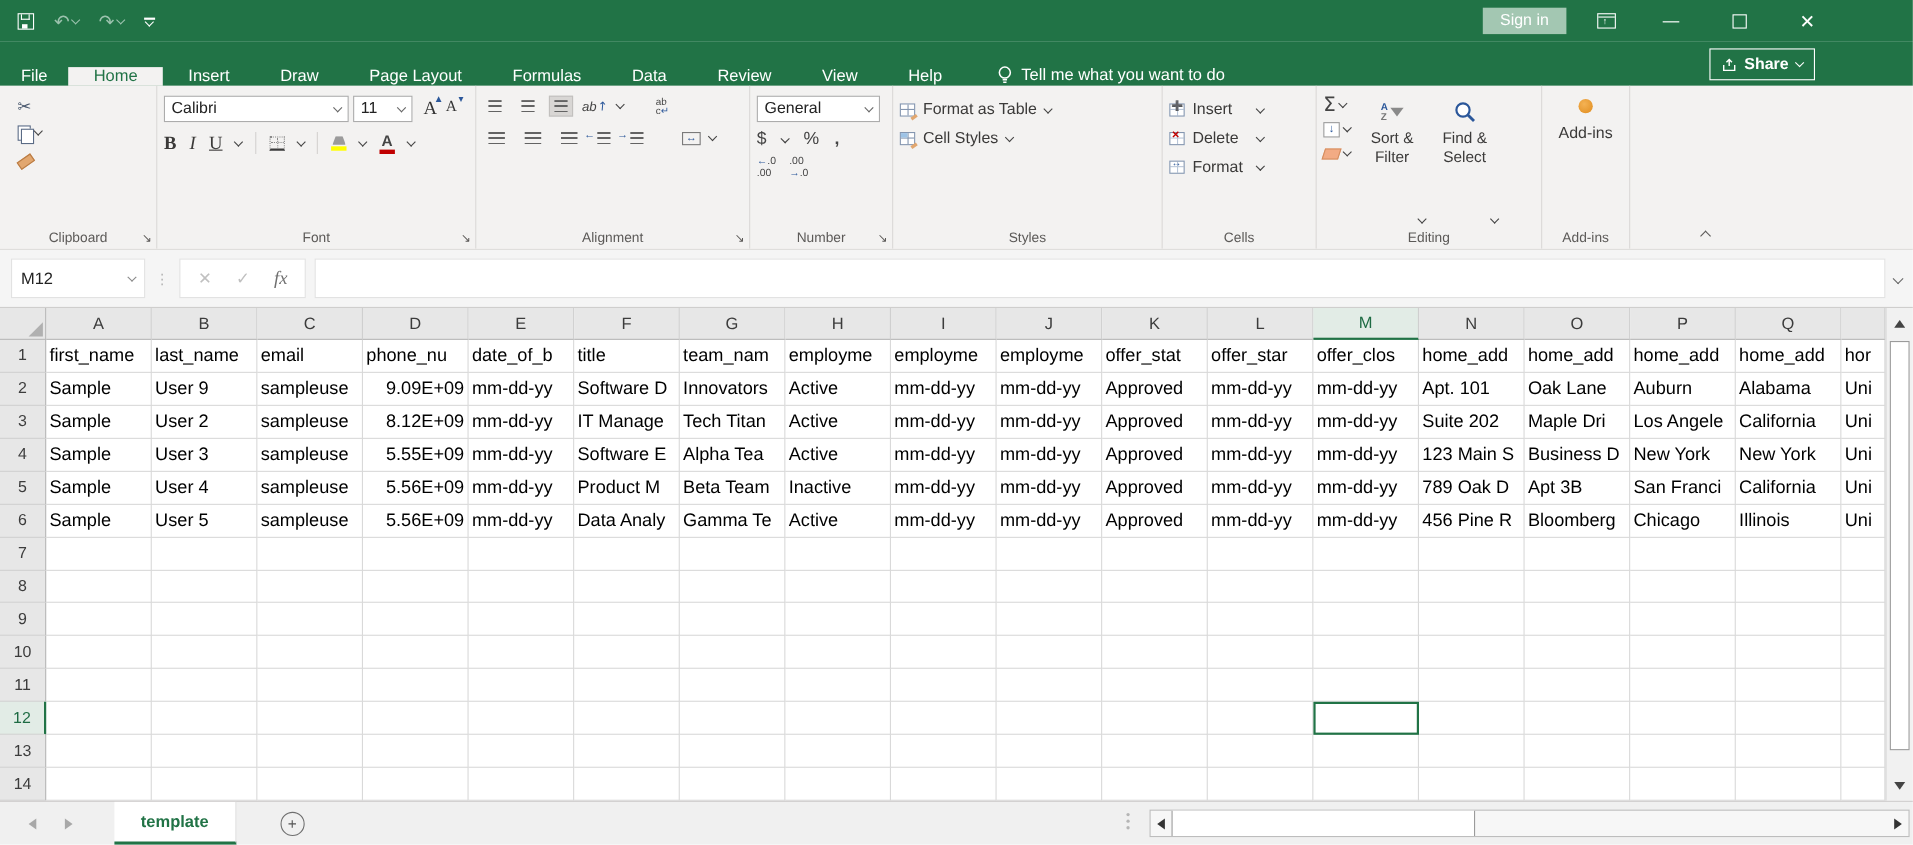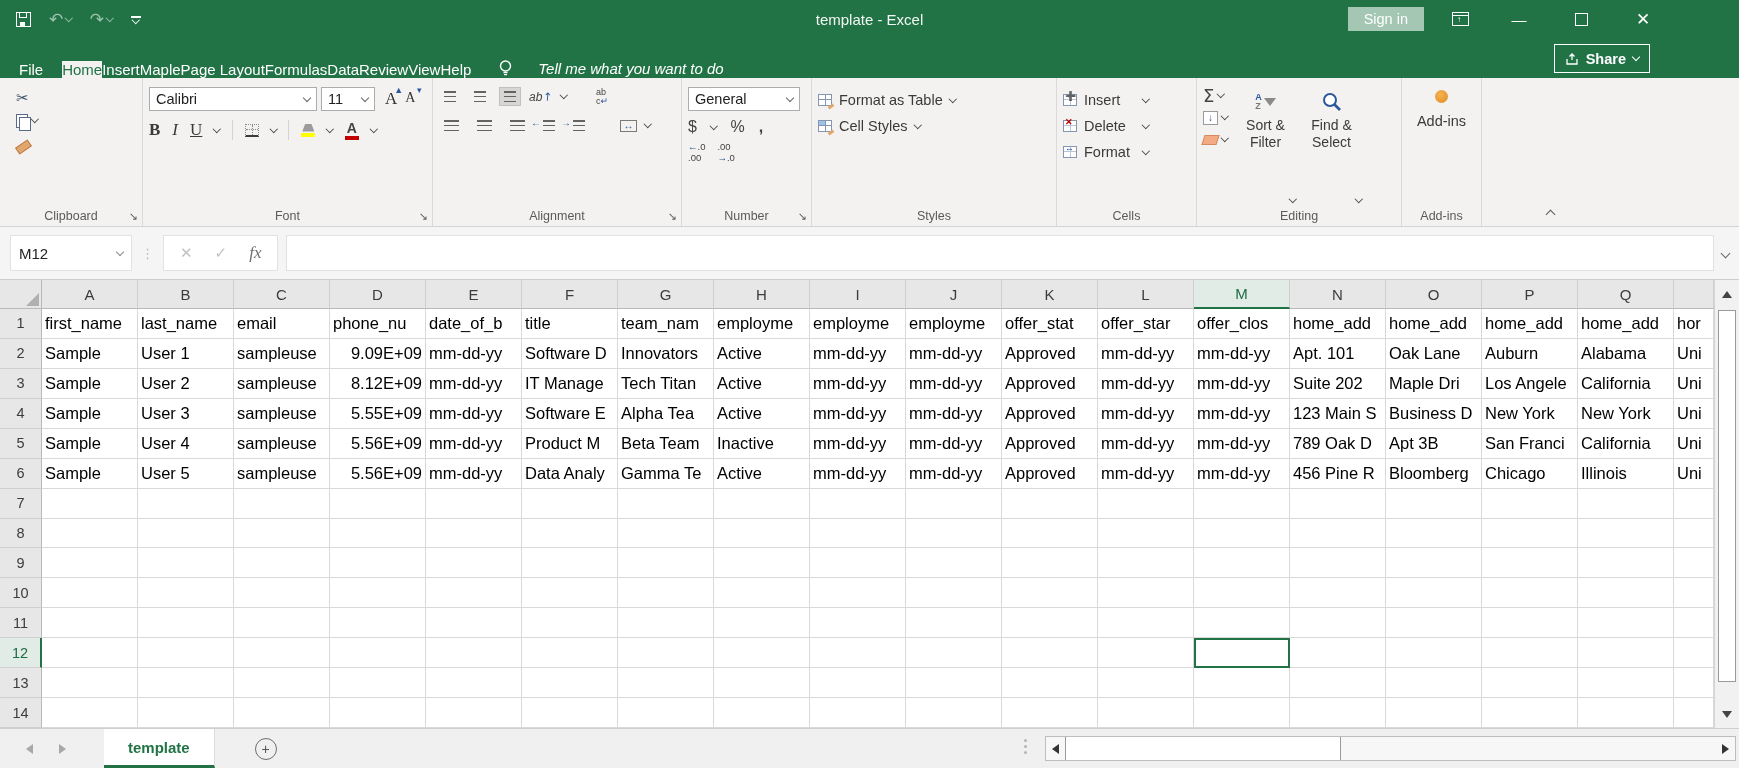--- a/index.html
+++ b/index.html
@@ -24,24 +24,24 @@
   .signin{background:#a3c7b2;color:#fff;font-size:14.5px;padding:4px 16px;margin-right:28px;}
   .rdo-ic{width:15px;height:12px;border:1.2px solid #fff;position:relative;margin-right:42px;}
   .rdo-ic::before{content:"";position:absolute;left:0;top:2px;width:100%;height:1px;background:#fff;}
   .rdo-ic::after{content:"↑";position:absolute;left:4px;top:2px;font-size:8px;color:#fff;}
   .wbtn{color:#fff;margin-right:46px;font-size:15px;line-height:1;display:flex;align-items:center;justify-content:center;width:16px;height:16px;}
   .max-ic{width:11px;height:11px;border:1.3px solid #fff;}
   .wbtn.close{margin-right:88px;font-size:17px;}
 
   
   .tabrow{height:40px;background:#217346;display:flex;align-items:flex-end;position:relative;flex:none;}
-  .rtab{display:flex;align-items:center;padding:0 0;color:#fff;font-size:15px;cursor:default;}
+  .rtab{display:flex;align-items:center;padding:0 23px;color:#fff;font-size:15px;cursor:default;}
   .rtab.file{padding:0 19px;}
   .rtab.active{background:#f3f2f1;color:#217346;}
-  .tellme{display:flex;align-items:center;gap:24px;color:#fff;font-size:15px;margin-left:26px;font-style:italic;}
+  .tellme{display:flex;align-items:center;gap:6px;color:#fff;font-size:15px;margin-left:26px;}
   .share-btn{position:absolute;right:89px;top:6px;height:27px;border:1px solid #fff;display:flex;align-items:center;gap:7px;padding:0 10px;color:#fff;font-size:14.5px;font-weight:700;}
   .share-btn .cv{width:5px;height:5px;}
 
   
   .ribbon{height:148px;background:#f3f2f1;display:flex;position:relative;flex:none;color:#3b3a39;}
   .rgroup{display:flex;flex-direction:column;border-right:1px solid #dbd9d7;box-sizing:border-box;flex:none;}
   .gbody{flex:1;padding:9px 6px 0 6px;display:flex;}
   .glabel{height:21px;position:relative;display:flex;align-items:center;justify-content:center;font-size:12.5px;color:#5c5a58;flex:none;}
   .launcher{position:absolute;right:4px;bottom:3px;font-size:11px;color:#5c5a58;}
   .rbtn-big{display:flex;flex-direction:column;align-items:center;justify-content:flex-start;gap:3px;width:52px;font-size:14.5px;}
@@ -204,37 +204,36 @@
         </span>
       <span class="qat-item">
           <span class="undo-glyph">↷</span>
           <span class="cv small qat-chev"></span>
         </span>
       <span class="qat-item qcust">
           <span class="bar"></span>
           <span class="cv small" style="color:#fff"></span>
         </span>
     </div>
-    <div class="win-title">template  -  Excel</div>
     <div class="tb-right">
       <span class="signin">Sign in</span>
       <span class="rdo-ic"></span>
       <span class="wbtn">—</span>
       <span class="wbtn">
           <span class="max-ic"></span>
         </span>
       <span class="wbtn close">✕</span>
     </div>
   </div>
 
   <div class="tabrow">
     <div class="rtab file">File</div>
     <div class="rtab active">Home</div>
     <div class="rtab">Insert</div>
-    <div class="rtab">Maple</div>
+    <div class="rtab">Draw</div>
     <div class="rtab">Page Layout</div>
     <div class="rtab">Formulas</div>
     <div class="rtab">Data</div>
     <div class="rtab">Review</div>
     <div class="rtab">View</div>
     <div class="rtab">Help</div>
     <div class="tellme">
       <svg width="17" height="19" viewBox="0 0 17 19">
           <circle cx="8.5" cy="7" r="5" fill="none" stroke="#fff" stroke-width="1.4"></circle>
           <path d="M6.5 13.5h4M7 15.7h3" stroke="#fff" stroke-width="1.3" fill="none"></path>
@@ -566,21 +565,21 @@
         <div class="c">offer_stat</div>
         <div class="c">offer_star</div>
         <div class="c">offer_clos</div>
         <div class="c">home_add</div>
         <div class="c">home_add</div>
         <div class="c">home_add</div>
         <div class="c">home_add</div>
         <div class="c">hor</div>
         <div class="rh">2</div>
         <div class="c">Sample</div>
-        <div class="c">User 1</div>
+        <div class="c">User 9</div>
         <div class="c">sampleuse</div>
         <div class="c num">9.09E+09</div>
         <div class="c">mm-dd-yy</div>
         <div class="c">Software D</div>
         <div class="c">Innovators</div>
         <div class="c">Active</div>
         <div class="c">mm-dd-yy</div>
         <div class="c">mm-dd-yy</div>
         <div class="c">Approved</div>
         <div class="c">mm-dd-yy</div>

